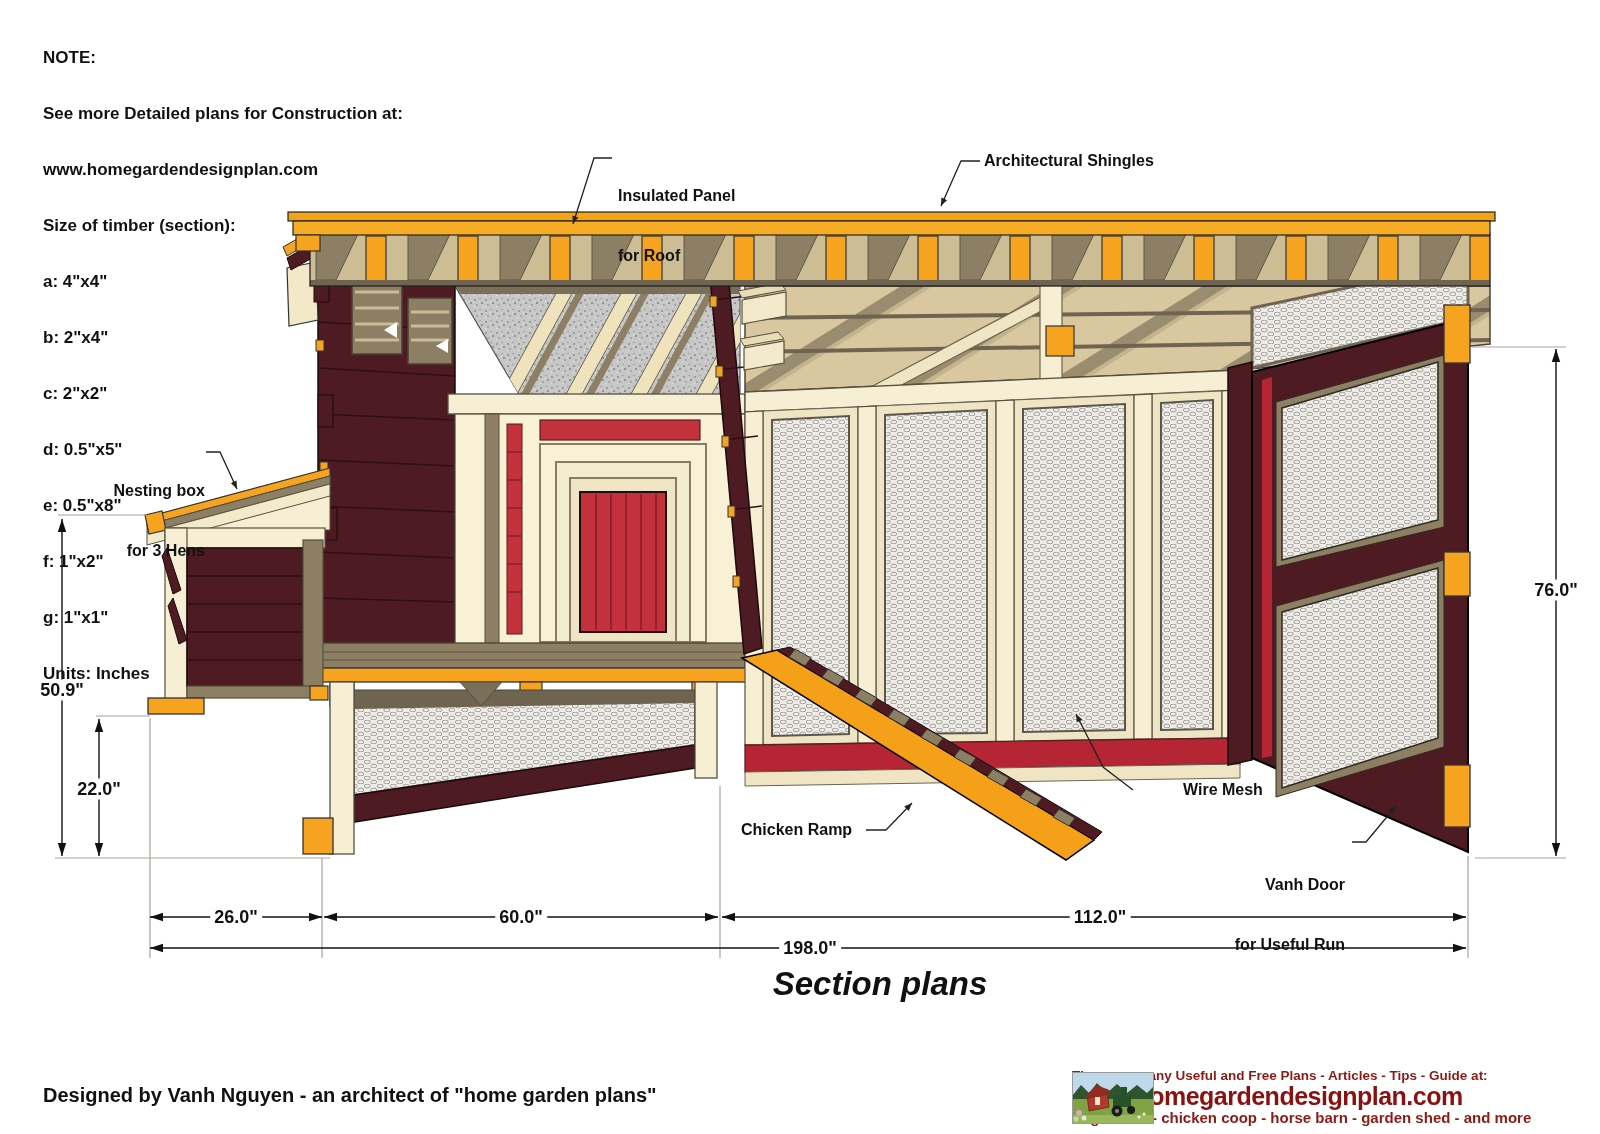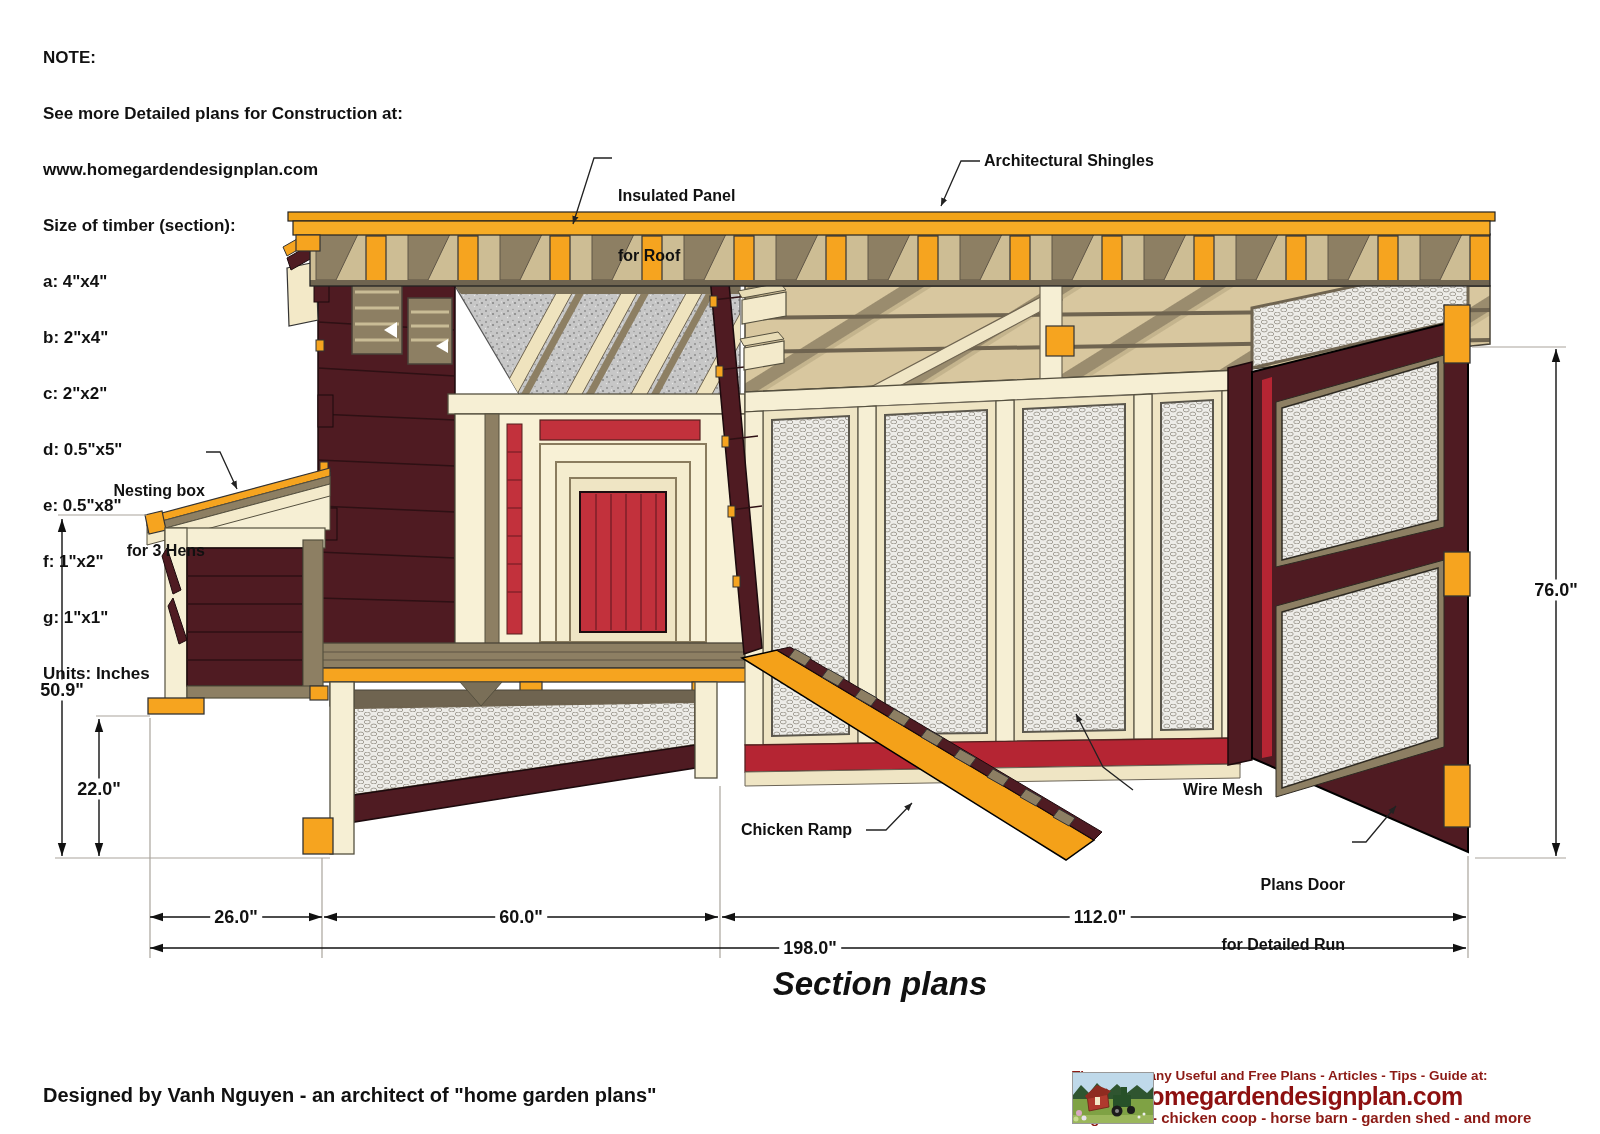--- a/index.html
+++ b/index.html
@@ -324,22 +324,22 @@
     <div>for Roof</div>
   </div>
   <div class="txt lbl" style="left:984px;top:151px;">Architectural Shingles</div>
   <div class="txt lbl center" style="left:75px;top:441px;width:130px;">
     <div>Nesting box</div>
     <div>for 3 Hens</div>
   </div>
   <div class="txt lbl" style="left:741px;top:820px;">Chicken Ramp</div>
   <div class="txt lbl" style="left:1138px;top:780px;margin-left:45px;">Wire Mesh</div>
   <div class="txt lbl right" style="left:1160px;top:835px;width:185px;">
-    <div>Plans Door</div>
-    <div>for Detailed Run</div>
+    <div>Vanh Door</div>
+    <div>for Useful Run</div>
   </div>
 
   <span class="dim" style="left:62px;top:690px;">50.9"</span>
   <span class="dim" style="left:99px;top:789px;">22.0"</span>
   <span class="dim" style="left:1556px;top:590px;">76.0"</span>
   <span class="dim" style="left:236px;top:917px;">26.0"</span>
   <span class="dim" style="left:521px;top:917px;">60.0"</span>
   <span class="dim" style="left:1100px;top:917px;">112.0"</span>
   <span class="dim" style="left:810px;top:948px;">198.0"</span>
 

